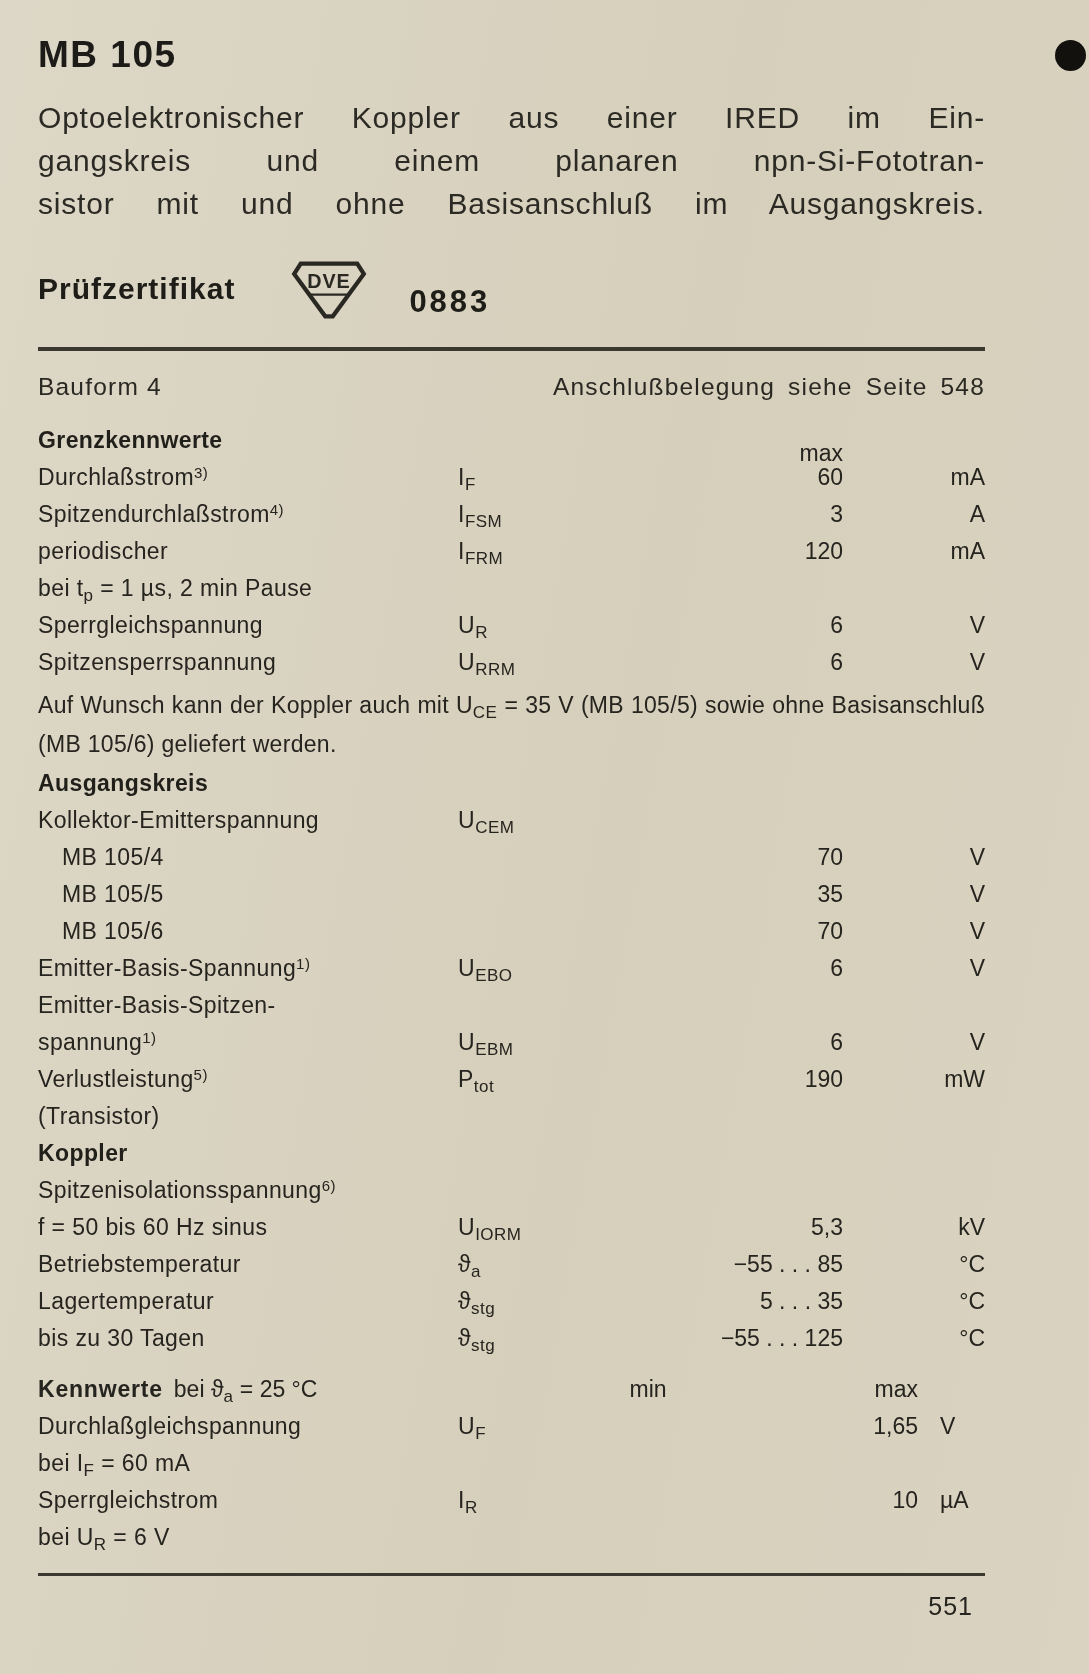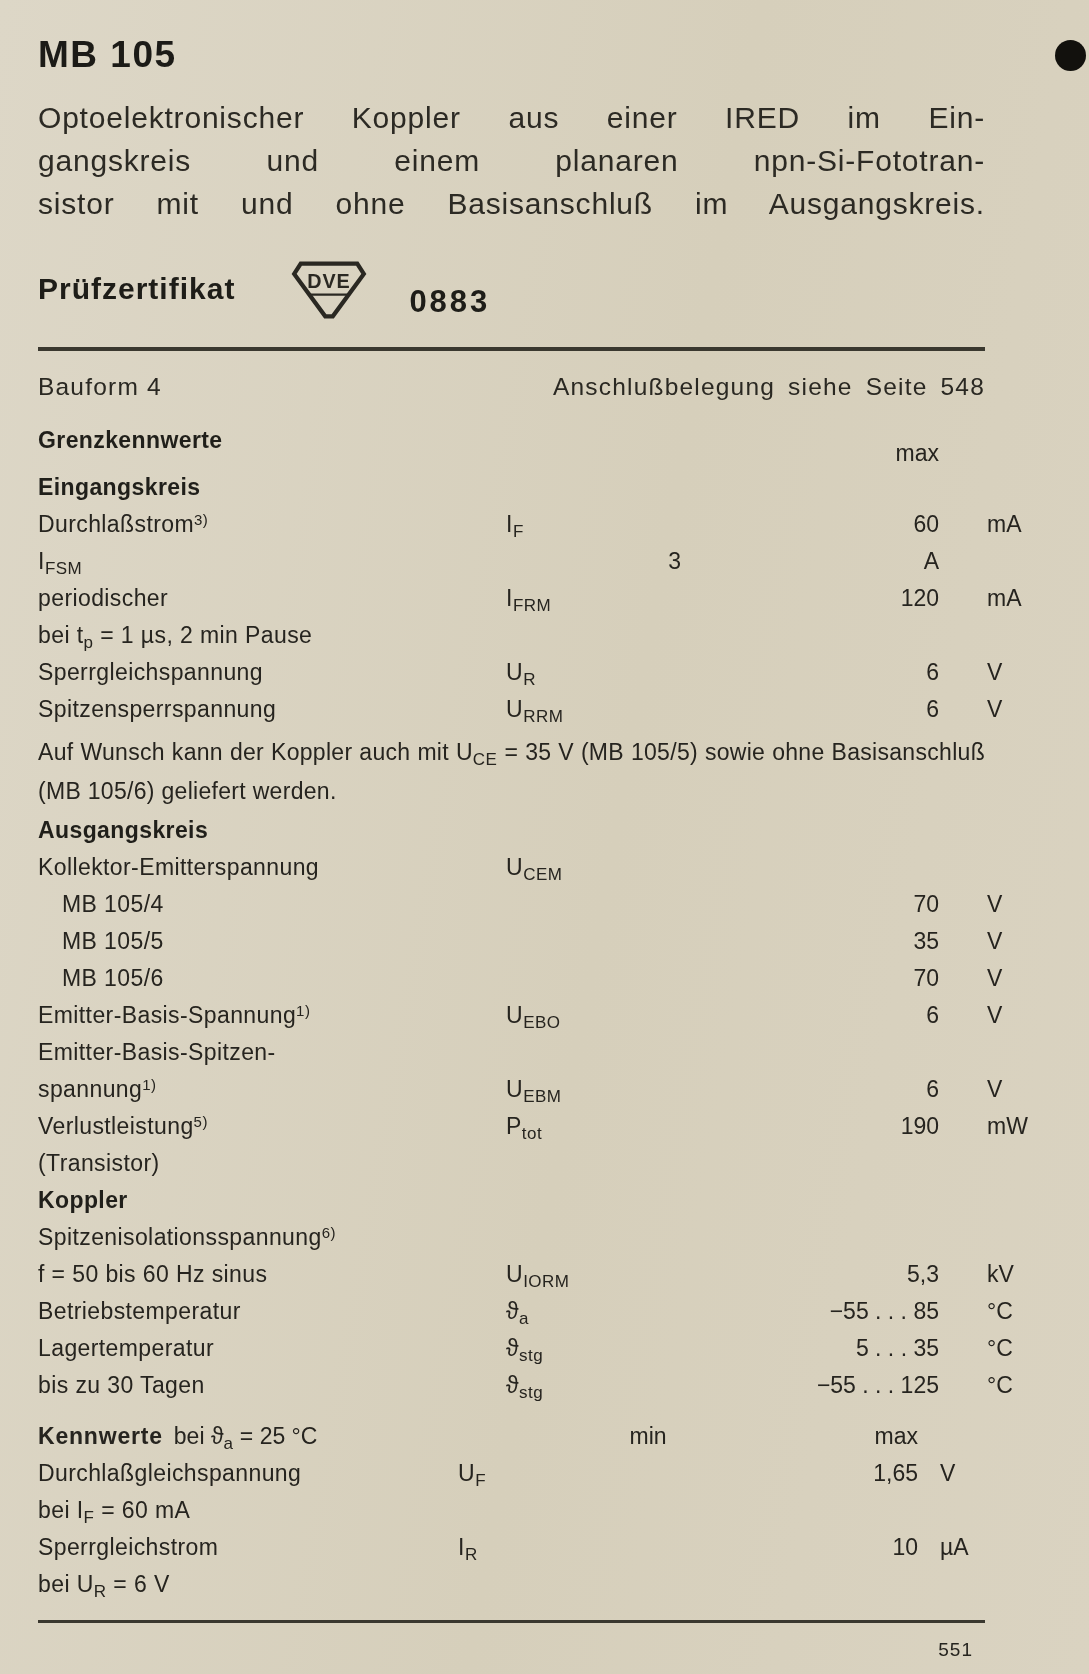--- a/index.html
+++ b/index.html
@@ -44,21 +44,21 @@
 
   .meta-row {
     margin-top:22px; display:flex; justify-content:space-between;
     font-size:24.5px; letter-spacing:1.2px; color:#2a2822;gap:29px;
   }
   .meta-row .pin { word-spacing:5px; }
 
   .tbl { margin-top:24px; font-size:23px; }
   .trow {
     display:grid; grid-template-columns: 420px 175px 210px 1fr;
-    align-items:baseline; min-height:37px; line-height:31px;gap:48px;
+    align-items:baseline; min-height:37px; line-height:31px;
   }
   .crow {
     display:grid; grid-template-columns: 420px 120px 140px 200px 1fr;
     align-items:baseline; min-height:37px; line-height:31px;
   }
   .sect { font-weight:700; letter-spacing:0.8px; color:#201f1a; }
   .mt8 { margin-top:10px; }
   .c-label { letter-spacing:0.4px; }
   .c-label.indent { padding-left:24px; }
   .c-sym { letter-spacing:0.5px; }
@@ -74,21 +74,21 @@
   .chead .c-title { grid-column:1 / 3; }
   .chead b { letter-spacing:0.8px; }
   .t-pre { margin-left:11px; }
 
   .wish {
     font-size:23px; line-height:36px; letter-spacing:0.3px;
     text-align:justify; margin:3px 0 6px;
   }
 
   .pagenum {
-    margin-top:16px; text-align:right; font-size:19px;
+    margin-top:16px; text-align:right; font-size:25px;
     letter-spacing:1px; padding-right:12px; color:#26241f;
   }
 </style>
 </head>
 <body>
 
 <div class="sheet">
 
   <div class="corner-dot"></div>
 
@@ -119,32 +119,30 @@
 
   <div class="tbl">
 
     <div class="trow">
       <div class="c-label sect">Grenzkennwerte</div>
       <div class="c-sym"></div>
       <div class="c-val"><span class="down">max</span></div>
       <div class="c-unit"></div>
     </div>
 
-    <div class="trow mt8">
-      <div class="c-label sect">Eingangskreis</div>
-    </div>
 
     <div class="trow">
       <div class="c-label"><span>Durchlaßstrom</span><span class="sup">3)</span></div>
       <div class="c-sym"><span>I</span><span class="sub">F</span></div>
       <div class="c-val">60</div>
       <div class="c-unit">mA</div>
     </div>
 
     <div class="trow">
+      <div class="c-label"><span>Spitzendurchlaßstrom</span><span class="sup">4)</span></div>
       <div class="c-sym"><span>I</span><span class="sub">FSM</span></div>
       <div class="c-val">3</div>
       <div class="c-unit">A</div>
     </div>
 
     <div class="trow">
       <div class="c-label"><span>periodischer</span></div>
       <div class="c-sym"><span>I</span><span class="sub">FRM</span></div>
       <div class="c-val">120</div>
       <div class="c-unit">mA</div>

